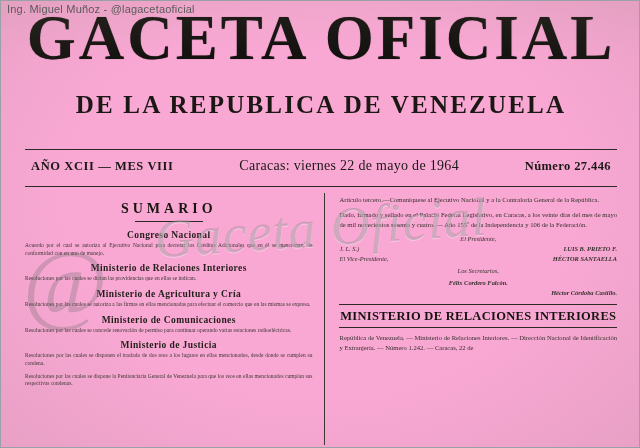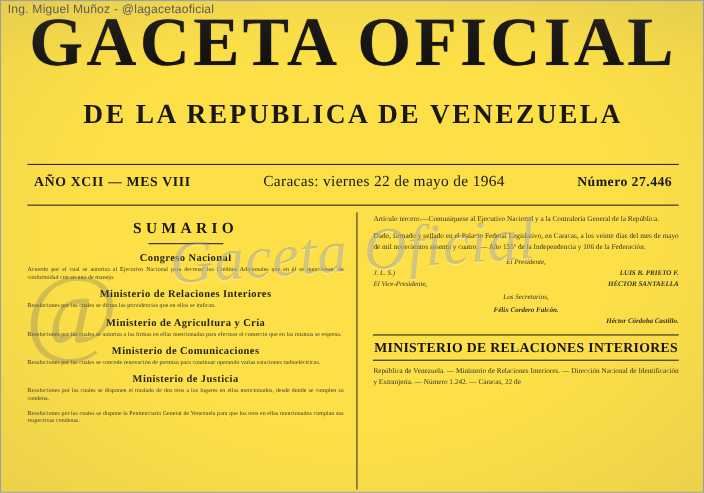--- a/index.html
+++ b/index.html
@@ -10,21 +10,21 @@
   body {
     width: 640px;
     height: 448px;
     overflow: hidden;
     font-family: "Liberation Serif", serif;
   }
   #page {
     position: relative;
     width: 640px;
     height: 448px;
-    background: #fde047;
+    background: #f9a8d4;
     overflow: hidden;
     border: 1px solid #9aa0a6;
     box-sizing: border-box;
   }
   
   #page::after {
     content: "";
     position: absolute;
     inset: 0;
     pointer-events: none;

